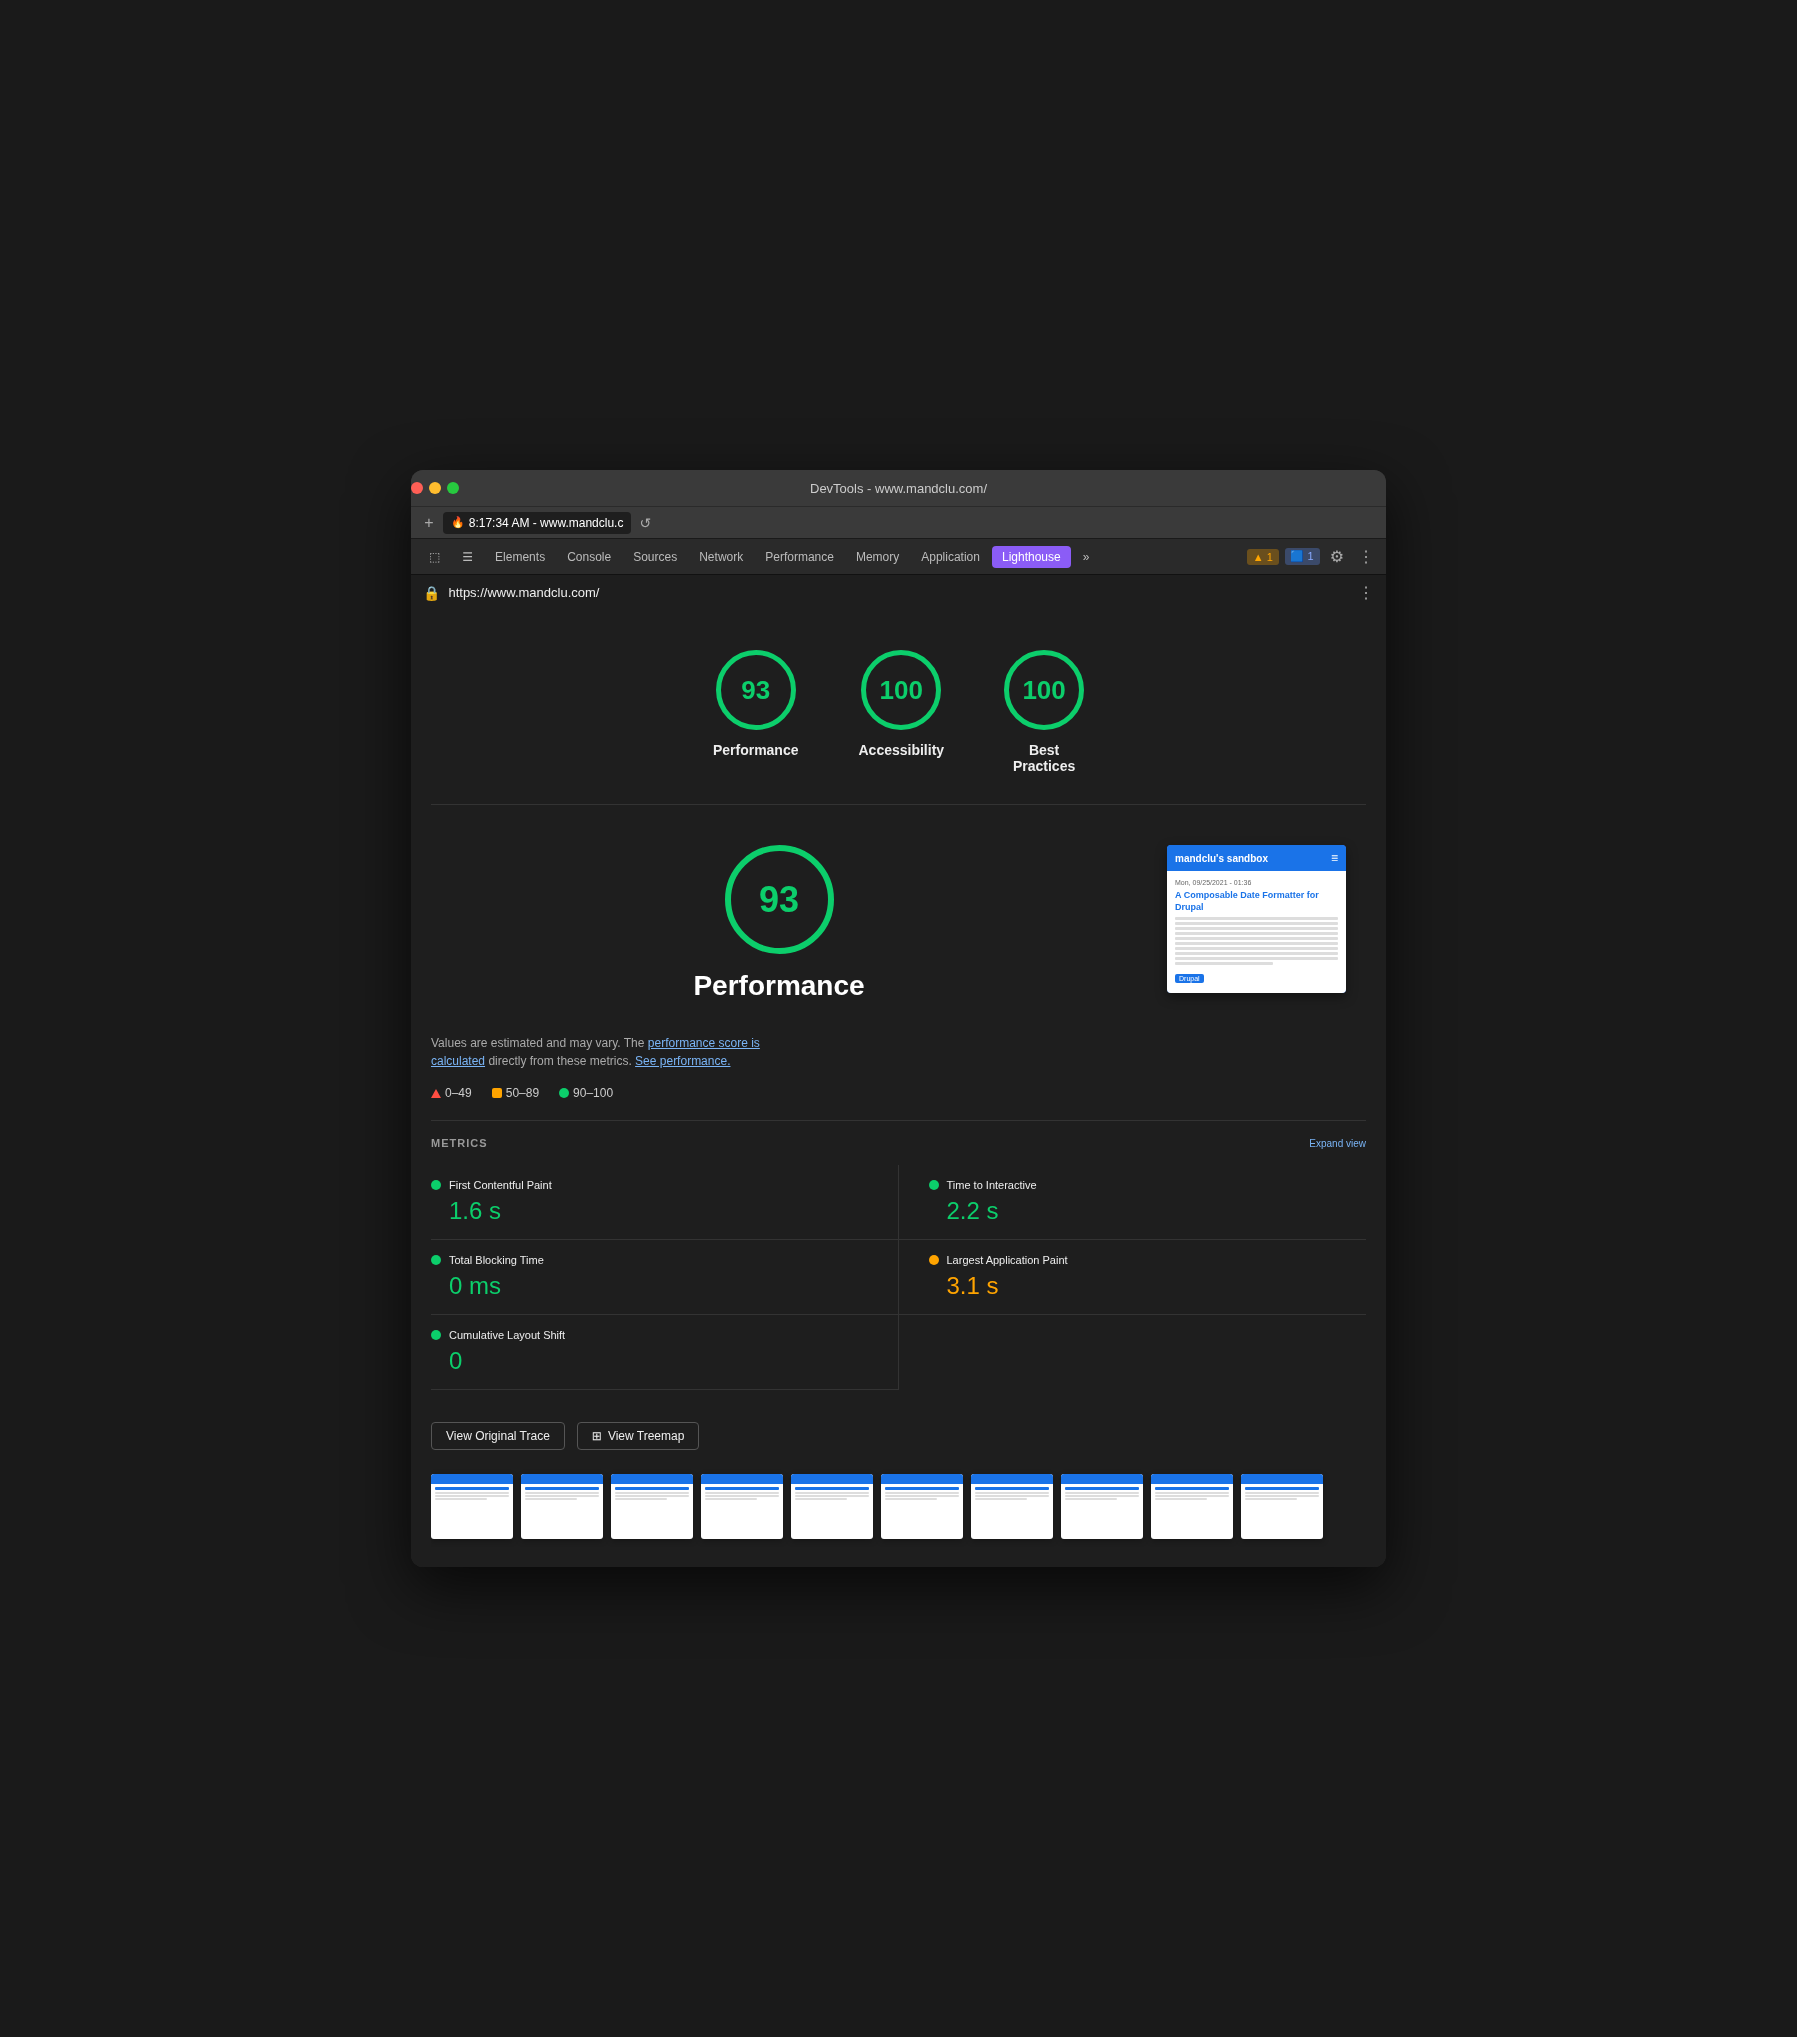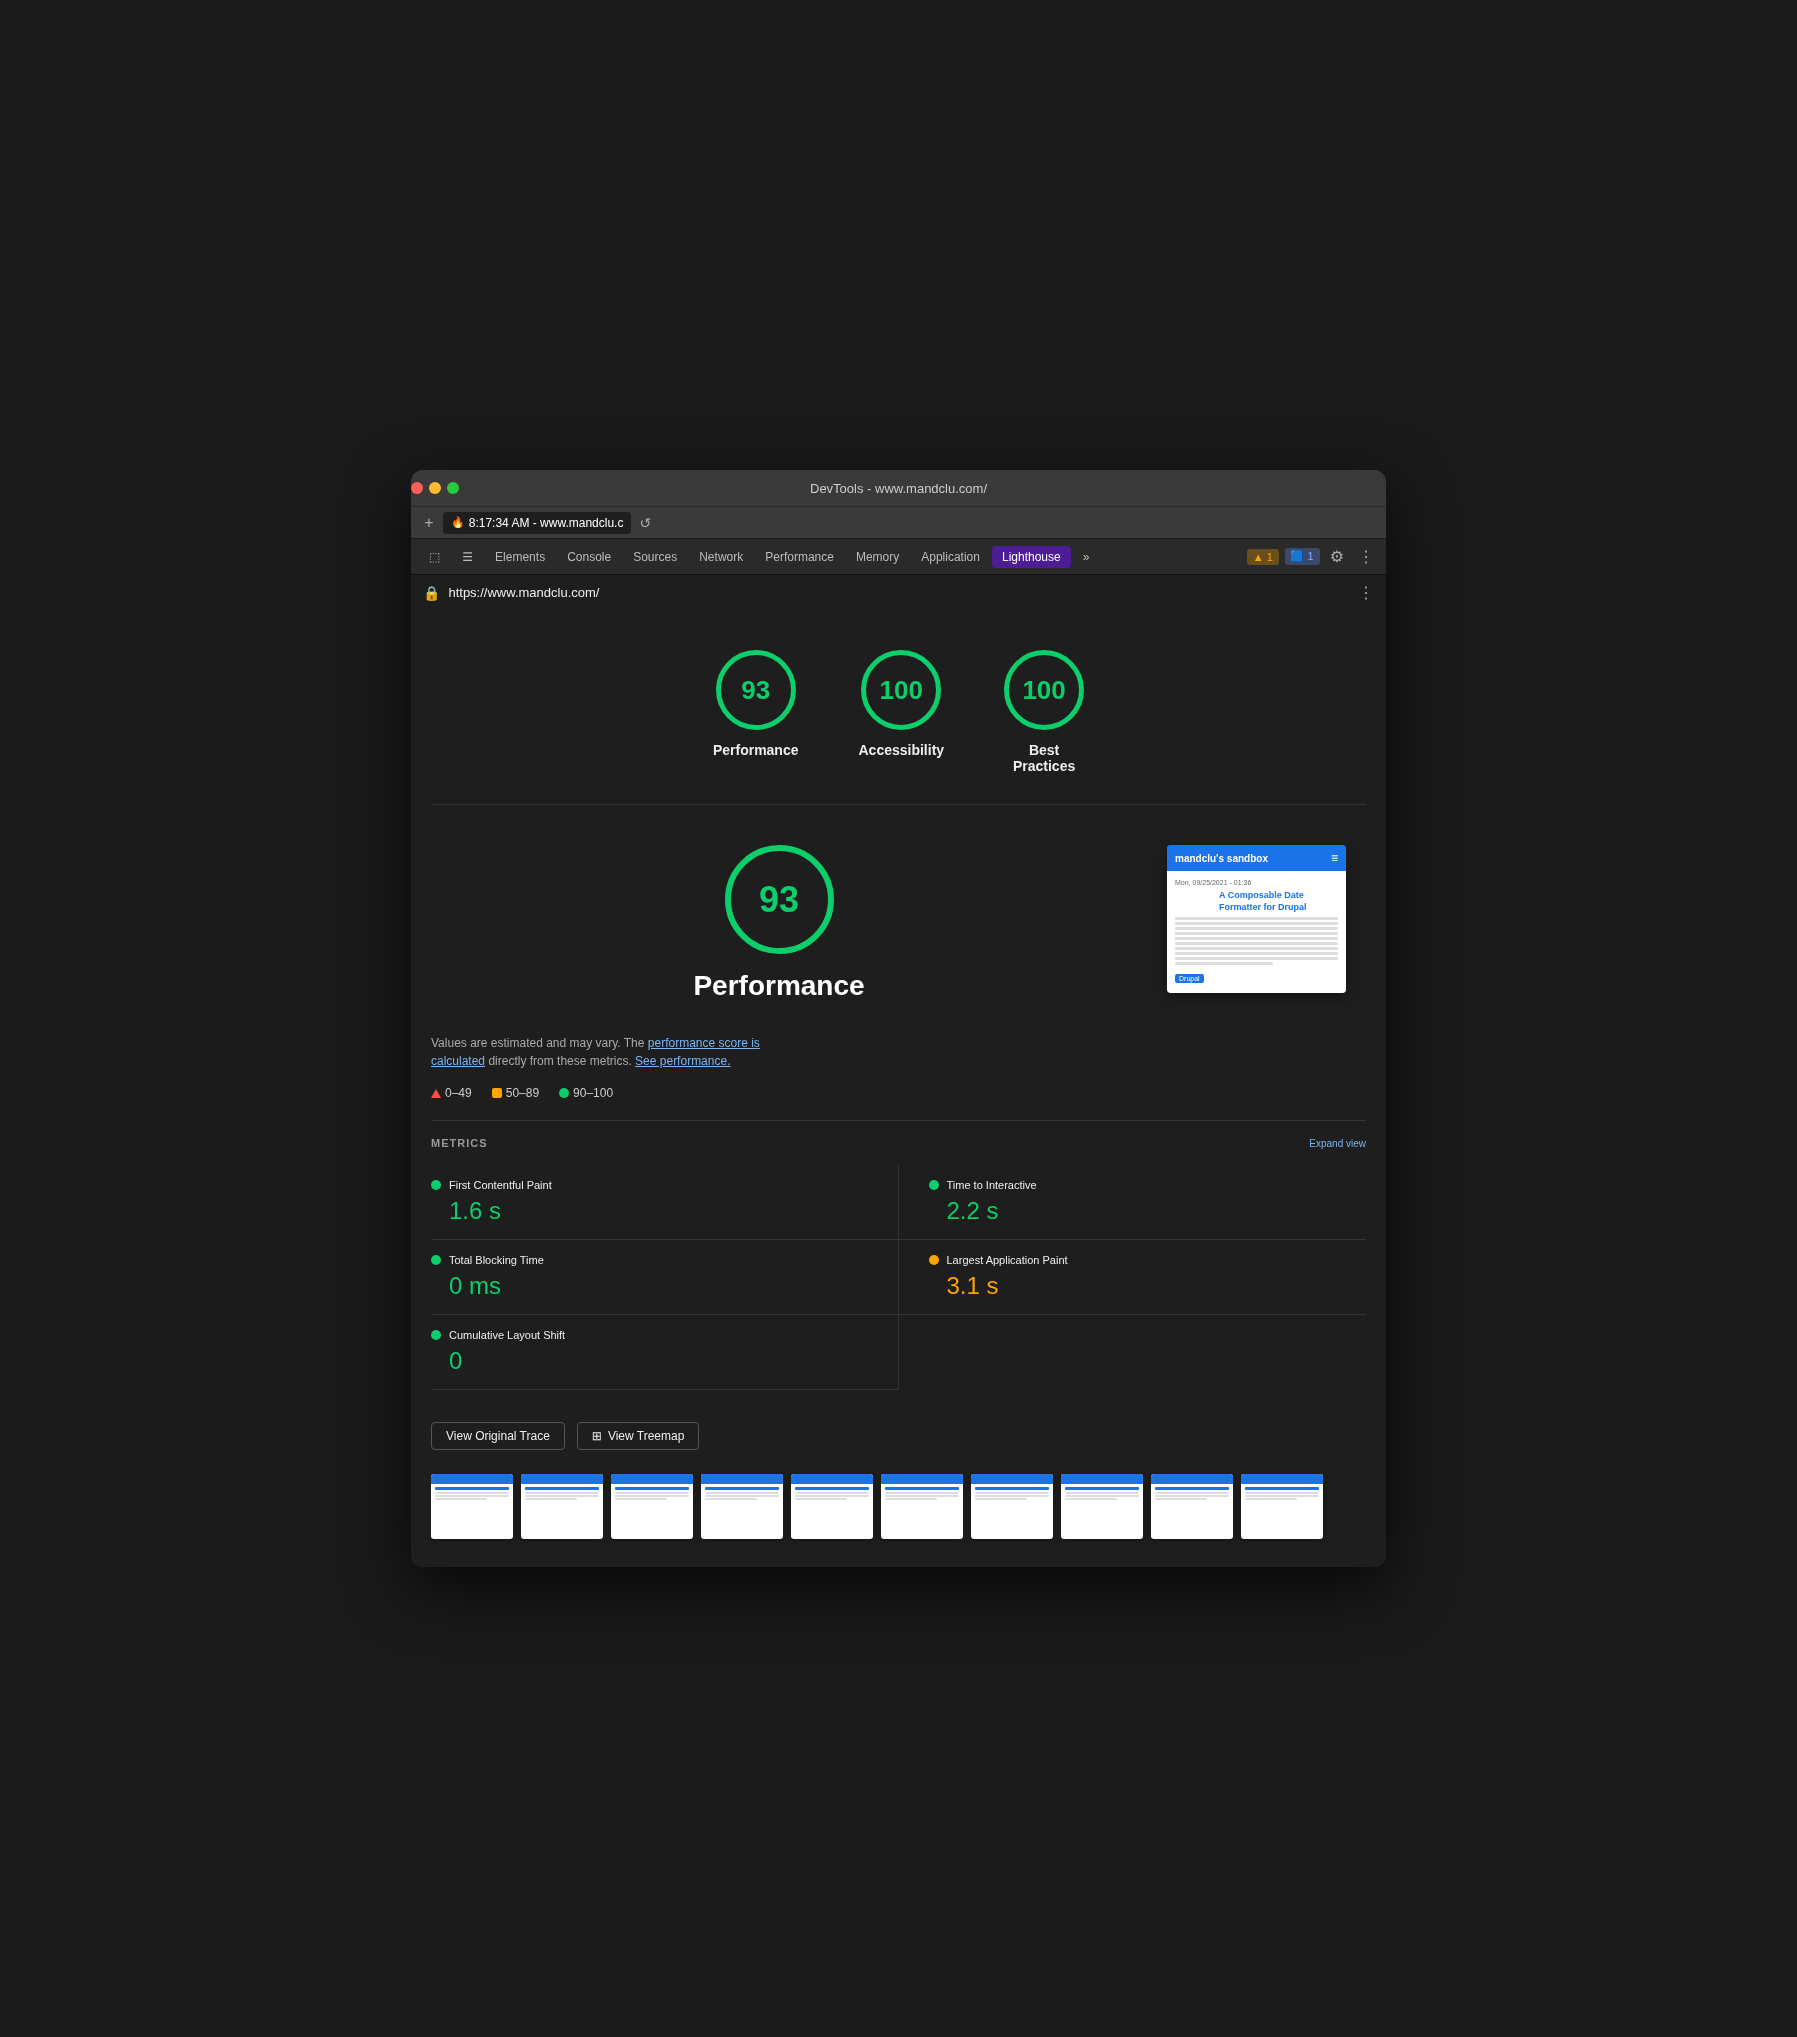--- a/index.html
+++ b/index.html
@@ -96,21 +96,21 @@
       border-top: 1px solid #1a1a1a;
     }
     .dev-tool-btn {
       padding: 4px 10px;
       border-radius: 4px;
       font-size: 12px;
       color: #bbb;
       cursor: pointer;
       white-space: nowrap;
     }
-    .dev-tool-btn.active { background: #4c1d95; color: #fff; }
+    .dev-tool-btn.active { background: #8b5cf6; color: #fff; }
     .dev-toolbar-spacer { flex: 1; }
     .dev-toolbar-icons {
       display: flex; align-items: center; gap: 6px;
     }
     .badge {
       display: flex; align-items: center; gap: 3px;
       padding: 2px 6px;
       border-radius: 3px;
       font-size: 11px;
       color: #fff;
@@ -280,21 +280,20 @@
       padding: 8px;
       background: #fff;
     }
     .screenshot-date { font-size: 7px; color: #666; margin-bottom: 4px; }
     .screenshot-article-title {
       font-size: 9px;
       font-weight: bold;
       color: #1a73e8;
       margin-bottom: 4px;
       line-height: 1.3;
-      margin-left: 44px;
     }
     .screenshot-text-lines div {
       height: 3px;
       background: #ddd;
       margin-bottom: 2px;
       border-radius: 1px;
     }
     .screenshot-text-lines div:last-child { width: 60%; }
     .screenshot-tag {
       display: inline-block;

